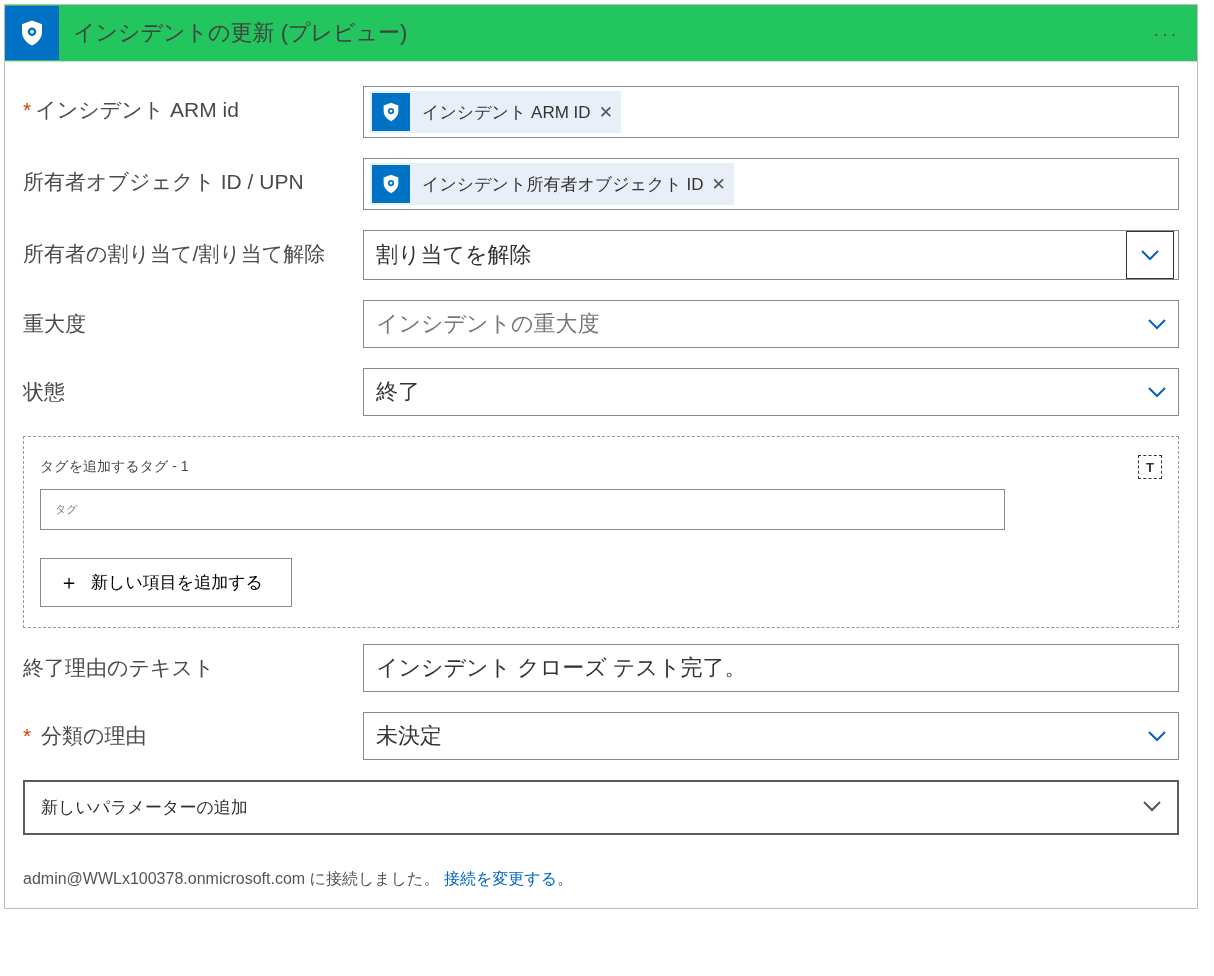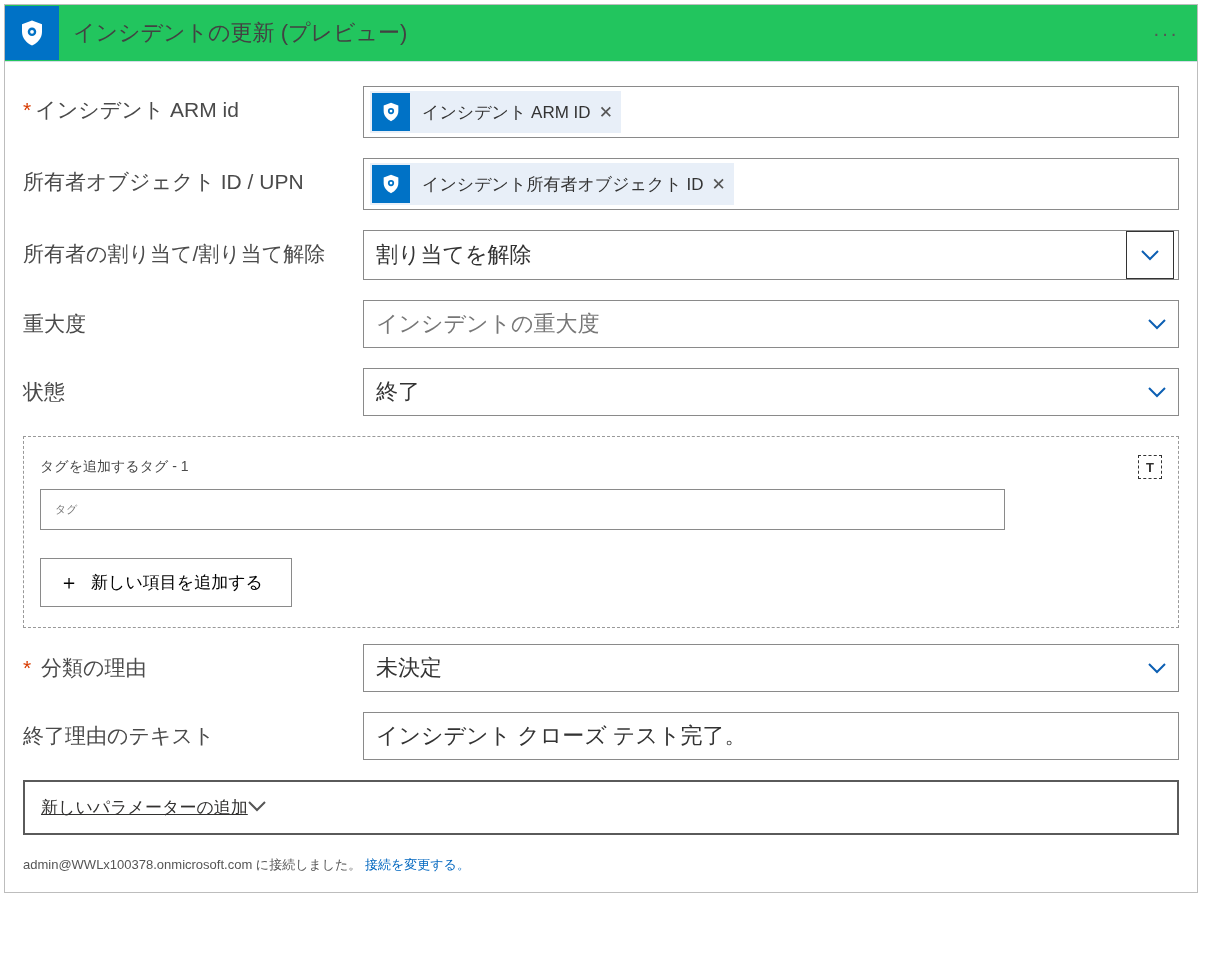--- a/index.html
+++ b/index.html
@@ -123,29 +123,28 @@
   padding: 10px 28px 10px 18px;
   font-size: 17px;
   display: inline-flex; align-items: center; gap: 12px;
   cursor: pointer;
 }
 .plus { font-size: 20px; font-weight: 300; }
 
 .new-param {
   border: 2px solid #5a5a5a;
   padding: 14px 16px;
-  display: flex; align-items: center; 
+  display: flex; align-items: center; justify-content: space-between;
   font-size: 17px;
   margin-top: 12px;
-  text-decoration: underline;
 }
 
 .footer {
-  margin-top: 21px;
-  font-size: 13px;
+  margin-top: 34px;
+  font-size: 16px;
   color: #555;
 }
 .footer .link { color: #0066bf; cursor: pointer; }
 </style>
 </head>
 <body>
 
 <div class="card">
 
   <div class="card-header">
@@ -250,40 +249,40 @@
         <div class="t-icon">T</div>
       </div>
       <div class="tag-input">タグ</div>
       <button class="add-item-btn">
         <span class="plus">＋</span>
         <span>新しい項目を追加する</span>
       </button>
     </div>
 
     <div class="form-row">
+      <div class="form-label">終了理由のテキスト</div>
+      <div class="form-control-wrap">
+        <div class="select-field" style="justify-content:flex-start">
+          <span>インシデント クローズ テスト完了。</span>
+        </div>
+      </div>
+    </div>
+
+    <div class="form-row">
       <div class="form-label">
         <span class="req">*</span> <span>分類の理由</span>
       </div>
       <div class="form-control-wrap">
         <div class="select-field">
           <span>未決定</span>
           <span class="select-chevron">
             <svg width="18" height="12" viewBox="0 0 18 12">
                 <path d="M1 1 L9 9 L17 1" stroke="#0c5fb3" stroke-width="2" fill="none"></path>
               </svg>
           </span>
-        </div>
-      </div>
-    </div>
-
-    <div class="form-row">
-      <div class="form-label">終了理由のテキスト</div>
-      <div class="form-control-wrap">
-        <div class="select-field" style="justify-content:flex-start">
-          <span>インシデント クローズ テスト完了。</span>
         </div>
       </div>
     </div>
 
     <div class="new-param">
       <span>新しいパラメーターの追加</span>
       <span class="select-chevron">
         <svg width="18" height="12" viewBox="0 0 18 12">
             <path d="M1 1 L9 9 L17 1" stroke="#555" stroke-width="2" fill="none"></path>
           </svg>

